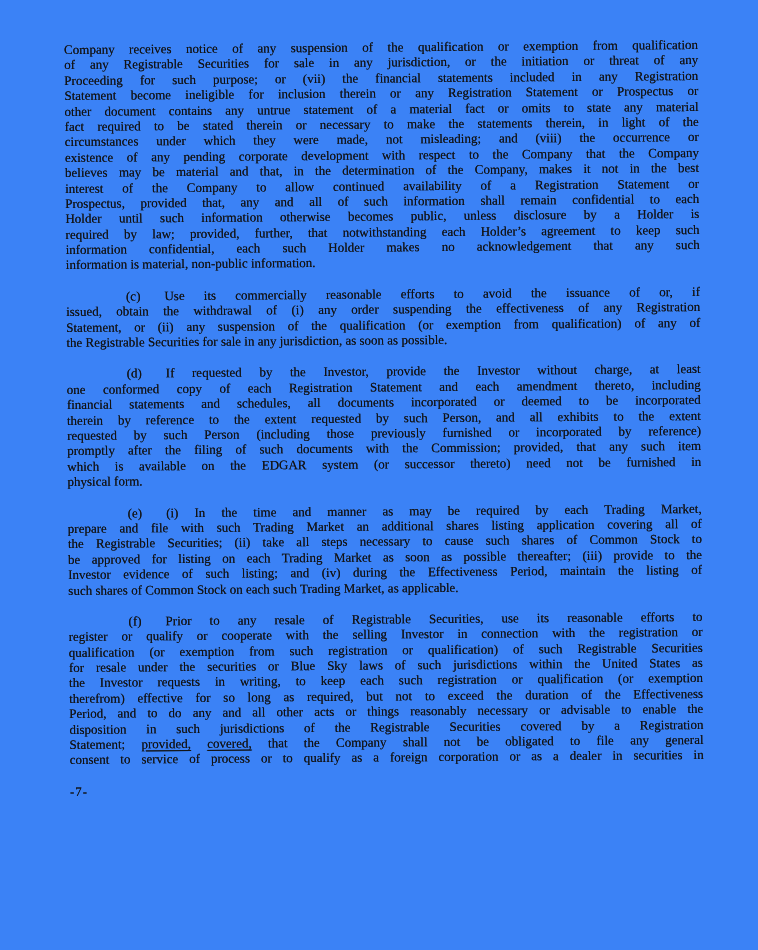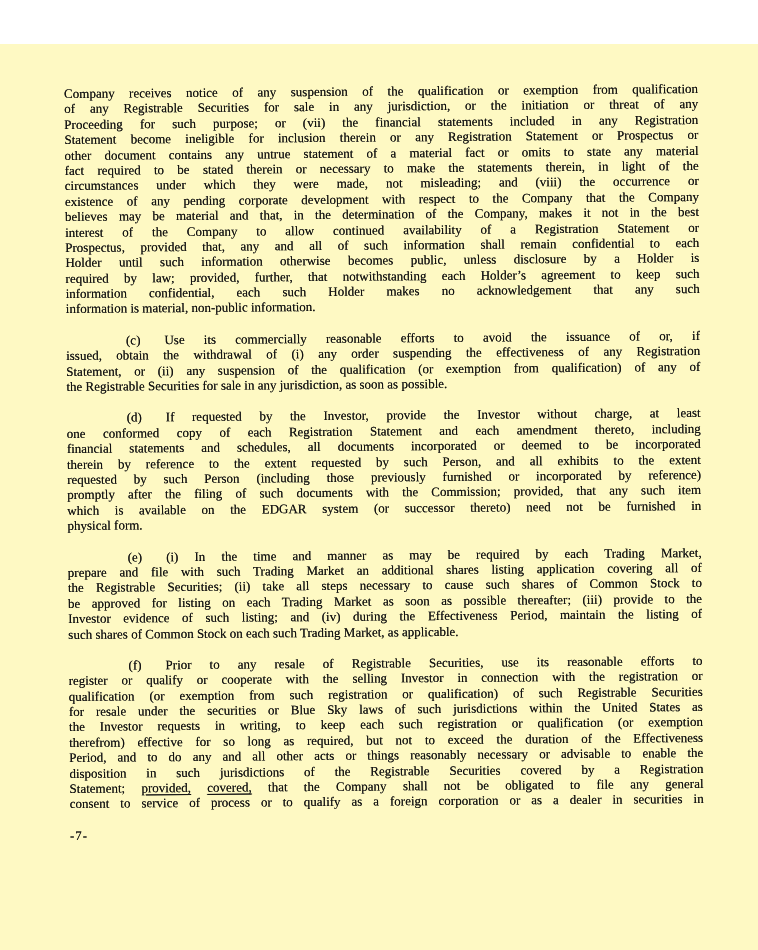--- a/index.html
+++ b/index.html
@@ -5,22 +5,21 @@
   html, body { margin: 0; padding: 0; }
   body {
     width: 758px; height: 950px;
     background: #ffffff;
     position: relative;
     overflow: hidden;
     font-family: "Liberation Serif", serif;
   }
   .page {
     position: absolute; inset: 0;
-    background: #fef9c3;
-    margin-top: 44px;
+    background: #3b82f6;
   }
   .text-block {
     position: absolute;
     left: 64px; top: 42px;
     width: 634px;
     transform: rotate(-0.45deg);
     transform-origin: 0 0;
     font-size: 13px;
     line-height: 15.4px;
     color: #141414;

